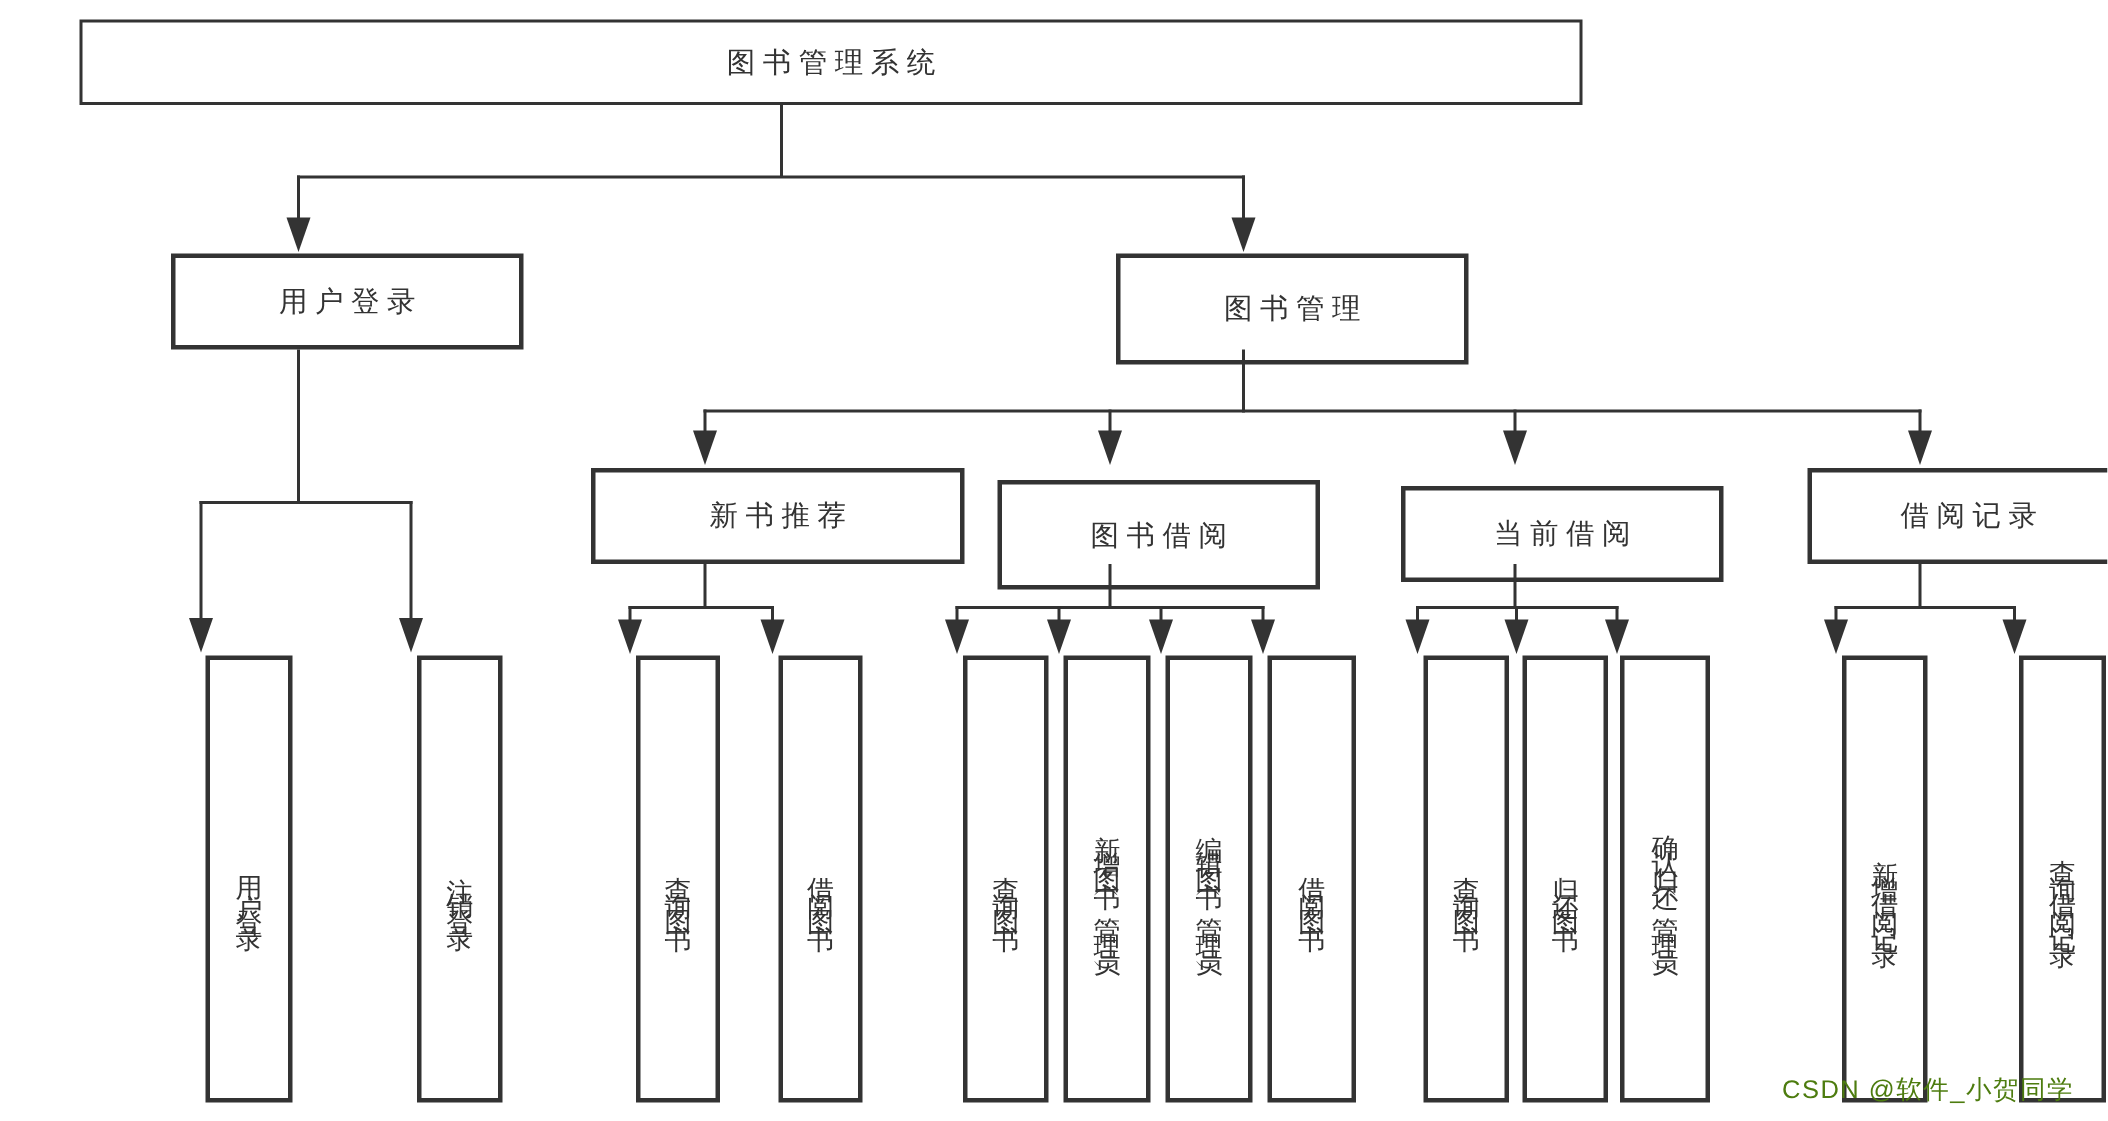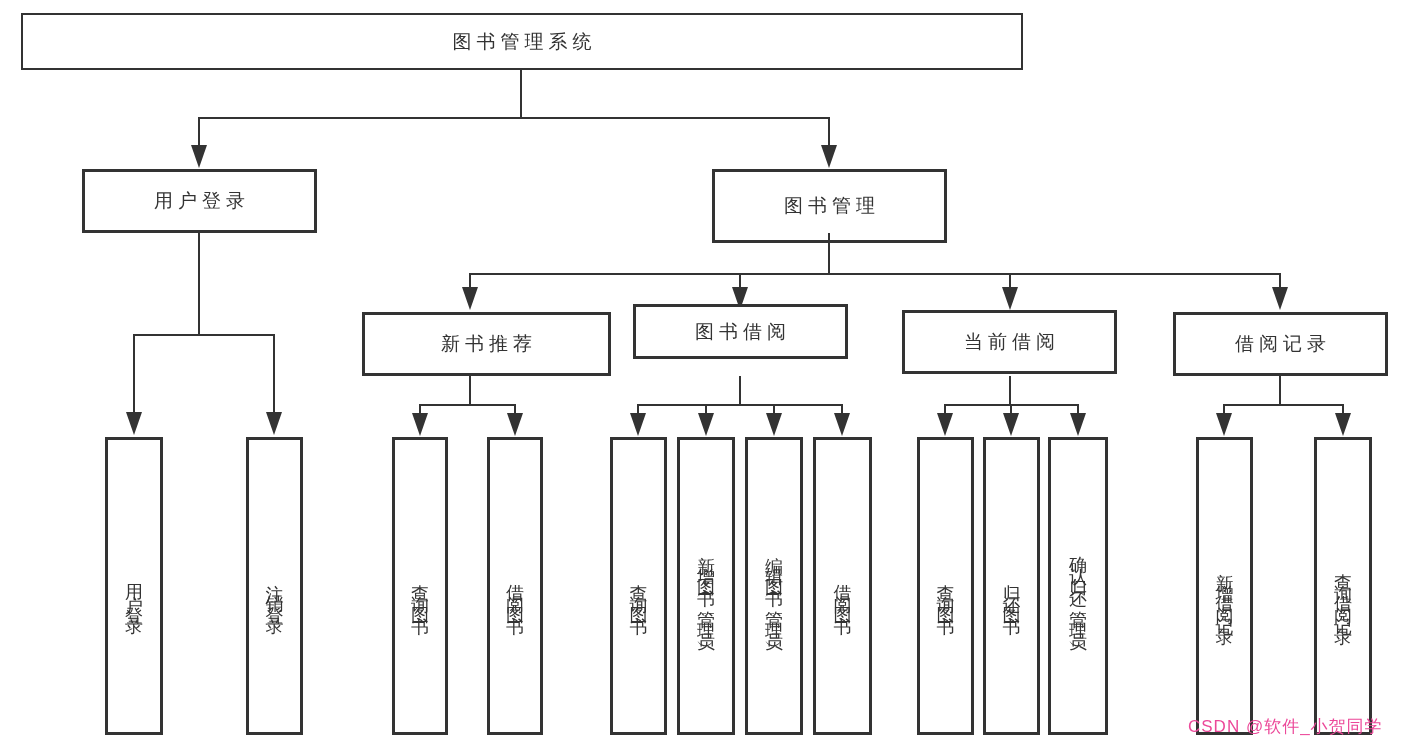--- a/index.html
+++ b/index.html
@@ -12,20 +12,21 @@
   }
   .box{
     position:absolute;
     box-sizing:border-box;
     border:3px solid #333333;
     background:#ffffff;
     display:flex;
     align-items:center;
     justify-content:center;
     color:#333333;
+    margin-left:32px;
   }
   .box.root{border-width:2px;}
   .hlabel{
     font-size:19px;
     letter-spacing:5px;
     padding-left:5px;
     white-space:nowrap;
     color:#333333;
   }
   .vtext{
@@ -45,21 +46,21 @@
     position:absolute;
     width:0;height:0;
     border-left:8px solid transparent;
     border-right:8px solid transparent;
     border-top:23px solid #333333;
   }
   .watermark{
     position:absolute;
     left:1188px;top:715px;
     font-size:17px;
-    color:#ec4899;
+    color:#4d7c0f;
     letter-spacing:1px;
     white-space:nowrap;
   }
 </style>
 </head>
 <body>
 
 <div id="canvas">
 
   <div class="box root" style="left:21px;top:13px;width:1002px;height:57px">
@@ -94,24 +95,24 @@
   <div class="line-v" style="left:739px;top:273px;height:18px"></div>
   <div class="arrowhead" style="left:732px;top:287px"></div>
   <div class="line-v" style="left:1009px;top:273px;height:18px"></div>
   <div class="arrowhead" style="left:1002px;top:287px"></div>
   <div class="line-v" style="left:1279px;top:273px;height:18px"></div>
   <div class="arrowhead" style="left:1272px;top:287px"></div>
 
   <div class="box" style="left:362px;top:312px;width:249px;height:64px">
     <span class="hlabel">新书推荐</span>
   </div>
-  <div class="box" style="left:633px;top:304px;width:215px;height:55px">
+  <div class="box" style="left:633px;top:320px;width:215px;height:73px">
     <span class="hlabel">图书借阅</span>
   </div>
-  <div class="box" style="left:902px;top:310px;width:215px;height:64px">
+  <div class="box" style="left:902px;top:324px;width:215px;height:64px">
     <span class="hlabel">当前借阅</span>
   </div>
   <div class="box" style="left:1173px;top:312px;width:215px;height:64px">
     <span class="hlabel">借阅记录</span>
   </div>
 
   <div class="line-v" style="left:469px;top:376px;height:30px"></div>
   <div class="line-h" style="left:419px;top:404px;width:97px"></div>
   <div class="line-v" style="left:419px;top:404px;height:14px"></div>
   <div class="arrowhead" style="left:412px;top:413px"></div>

